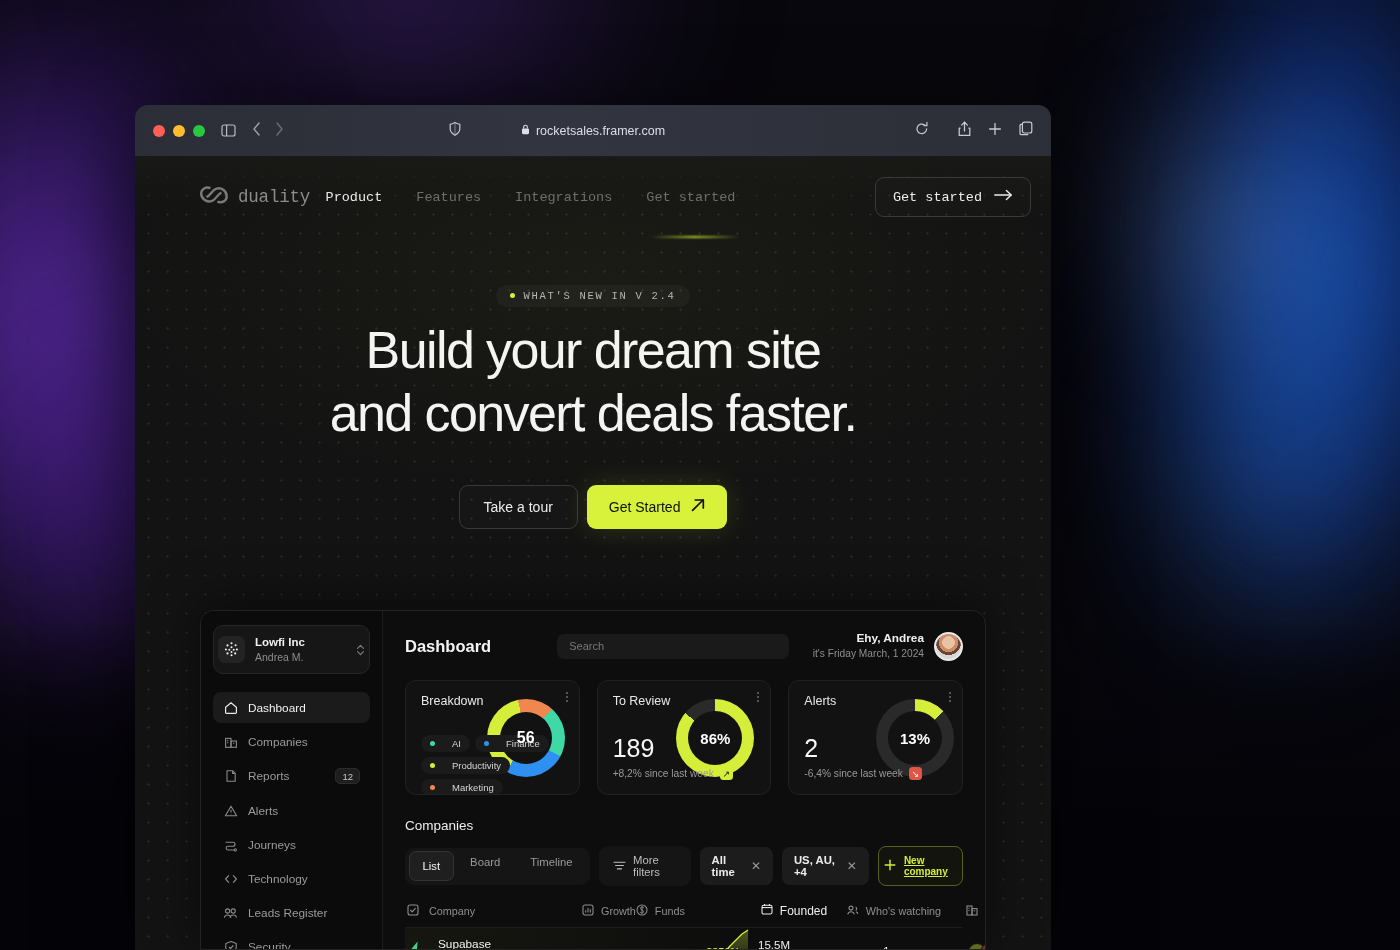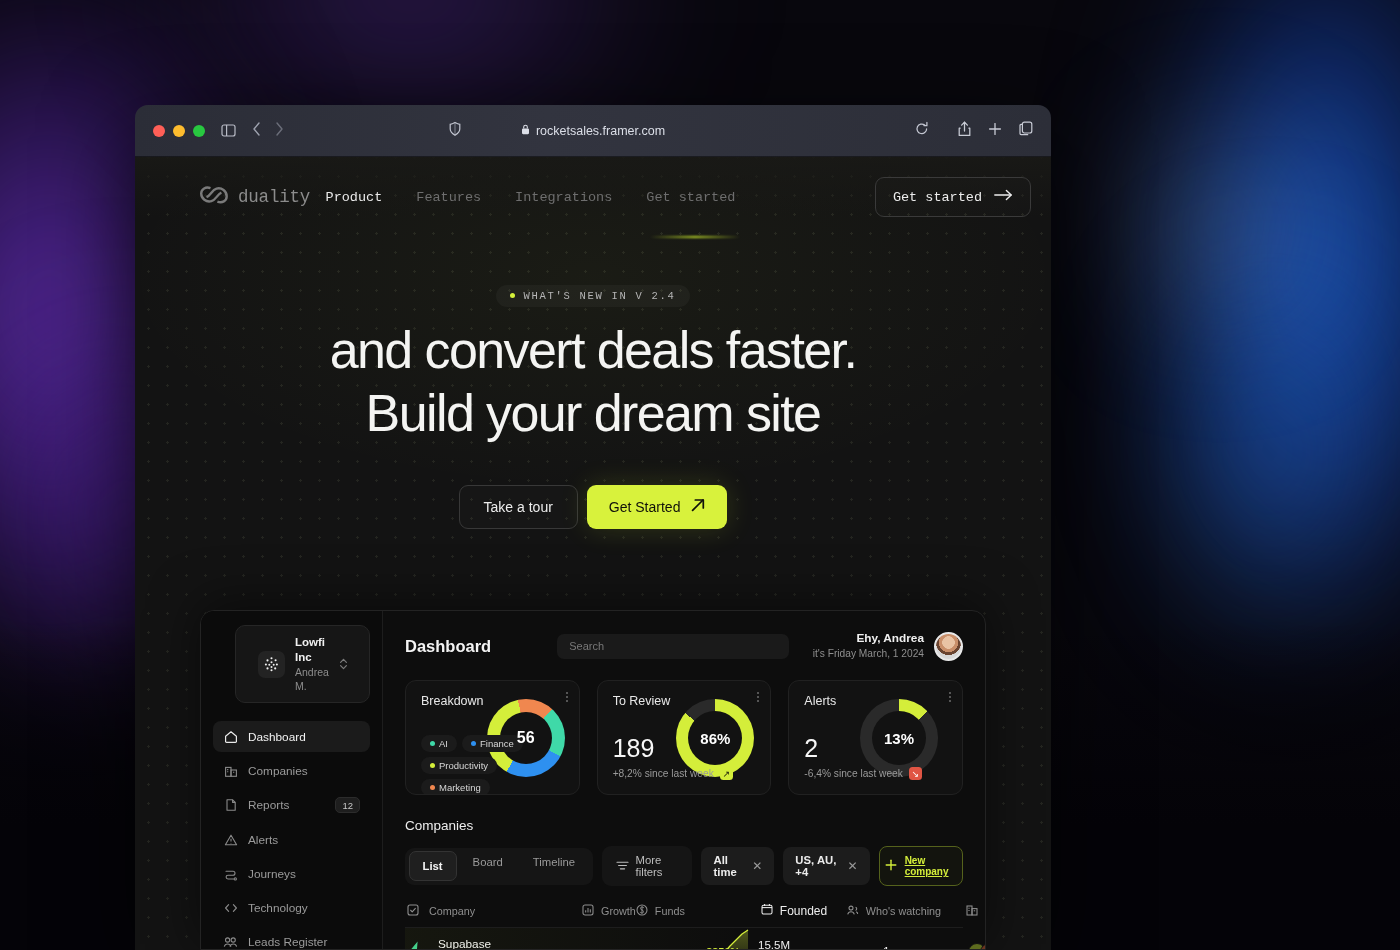--- a/index.html
+++ b/index.html
@@ -116,22 +116,22 @@
   
   .app {
     position:absolute; left:65px; right:65px; top:453px; bottom:0;
     background:#0d0d0d; border:1px solid #232323; border-radius:14px 14px 0 0;
     display:flex; overflow:hidden; z-index:5;
     box-shadow:0 -6px 50px rgba(0,0,0,.5);
   }
   .sidebar { width:182px; padding:14px 12px 0; border-right:1px solid #1d1d1d;
     background:#0b0b0b; flex-shrink:0; }
   .org {
-    display:flex; align-items:center; gap:10px; padding:9px 22px;
-    background:#161616; border:1px solid #262626; border-radius:10px;margin-left:22px;
+    display:flex; align-items:center; gap:10px; padding:9px 4px;
+    background:#161616; border:1px solid #262626; border-radius:10px;
   }
   .org-logo {
     width:27px; height:27px; border-radius:7px; background:#232323;
     display:flex; align-items:center; justify-content:center; flex-shrink:0;
   }
   .org-name { font-size:11.5px; color:#f0f0f0; font-weight:600; line-height:1.3; }
   .org-user { font-size:10.5px; color:#8d8d8d; line-height:1.35; }
   .org-chev { margin-left:auto; color:#7a7a7a; display:flex; flex-direction:column; gap:1px; }
   .menu { margin-top:18px; }
   .mi {
@@ -187,47 +187,47 @@
       #f0874f 0deg 42deg, #3fd9a8 42deg 118deg, #2e90f0 118deg 210deg,
       #d4ee3a 210deg 348deg, #f0874f 348deg 360deg); }
   .d1::after { inset:13px; }
   .d1 .donut-val { font-size:16px; }
 
   .d2 { width:78px; height:78px; right:16px; top:18px;
     background:conic-gradient(from 0deg, #d4ee3a 0deg 310deg, #2a2a2a 310deg 360deg); }
   .d2::after { inset:12px; }
   .d2 .donut-val { font-size:15px; }
 
-  .d3 { width:78px; height:78px; right:24px; top:18px;
+  .d3 { width:78px; height:78px; right:8px; top:18px;
     background:conic-gradient(from 0deg, #d4ee3a 0deg 47deg, #2a2a2a 47deg 360deg); }
   .d3::after { inset:12px; }
   .d3 .donut-val { font-size:15px; }
 
   .legend { position:absolute; left:15px; top:54px; display:flex;
     flex-wrap:wrap; gap:5px; width:130px; }
   .chip {
-    display:flex; align-items:center; gap:4px; background:#1b1b1b;
+    display:flex; align-items:center; gap:17px; background:#1b1b1b;
     border-radius:11px; padding:3px 9px; font-size:9.5px; color:#d6d6d6;
   }
   .chip i { width:5px; height:5px; border-radius:50%; display:block; }
   .big-num { position:absolute; left:15px; bottom:33px; font-size:25px;
     color:#f6f6f6; font-weight:500; line-height:1; }
   .delta { position:absolute; left:15px; bottom:14px; font-size:10.2px;
     color:#9a9a9a; display:flex; align-items:center; gap:6px; }
   .delta-ico { width:13px; height:13px; border-radius:3.5px; display:flex;
     align-items:center; justify-content:center; font-size:9px; }
   .up { background:#d4ee3a; color:#16180a; }
   .down { background:#e05544; color:#fff; }
 
   
   .sec-title { font-size:13.5px; color:#ededed; margin-top:23px; }
   .toolbar { display:flex; align-items:center; gap:9px; margin-top:13px; }
   .segmented { display:flex; background:#151515; border-radius:9px; padding:3.5px; gap:2px; }
   .seg { padding:5px 14px; border-radius:7px; font-size:11.3px; color:#9a9a9a; cursor:pointer; }
-  .seg.active { background:#1f1f1f; border:1px solid #333; color:#f4f4f4; font-weight:700; padding:8px 13px; }
+  .seg.active { background:#1f1f1f; border:1px solid #333; color:#f4f4f4; font-weight:400; padding:8px 13px; }
   .tb-btn {
     display:flex; align-items:center; gap:7px; background:#151515;
     border-radius:9px; padding:8px 14px; font-size:11.3px; color:#bdbdbd; cursor:pointer;
   }
   .tb-pill {
     display:flex; align-items:center; gap:8px; background:#1c1c1c;
     border-radius:8px; padding:7px 12px; font-size:11.3px; color:#ececec;
     font-weight:600; cursor:pointer;
   }
   .tb-pill .x { color:#9b9b9b; font-size:12px; font-weight:400; }
@@ -388,22 +388,22 @@
         </span>
       </div>
     </div>
 
     <div class="hero">
       <div class="badge">
         <span class="badge-dot"></span>
         <span>WHAT'S NEW IN V 2.4</span>
       </div>
       <h1>
+        <span>Build your dream site</span>
         <span>and convert deals faster.</span>
-        <span>Build your dream site</span>
       </h1>
       <div class="hero-btns">
         <div class="btn-ghost">Take a tour</div>
         <div class="btn-prim">
           <span>Get Started</span>
           <span>
             <svg width="14" height="14" viewBox="0 0 14 14" fill="none" stroke="#10110a" stroke-width="1.7" stroke-linecap="round" stroke-linejoin="round">
               <line x1="1.6" y1="12.4" x2="12" y2="2"></line>
                 <polyline points="4.3,2 12.3,2 12.3,10"></polyline>
             </svg>

